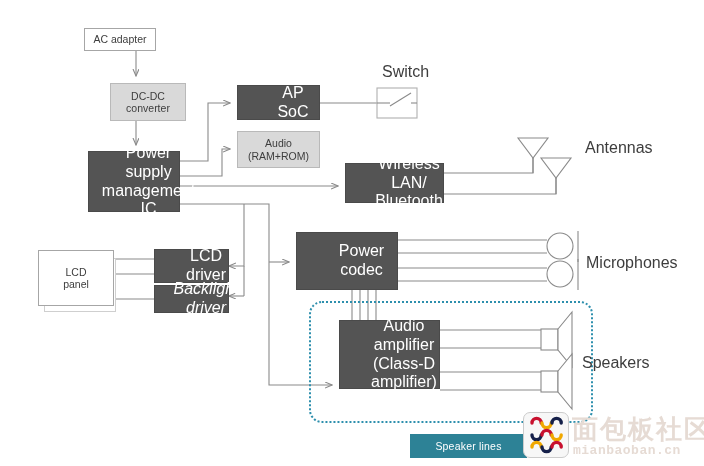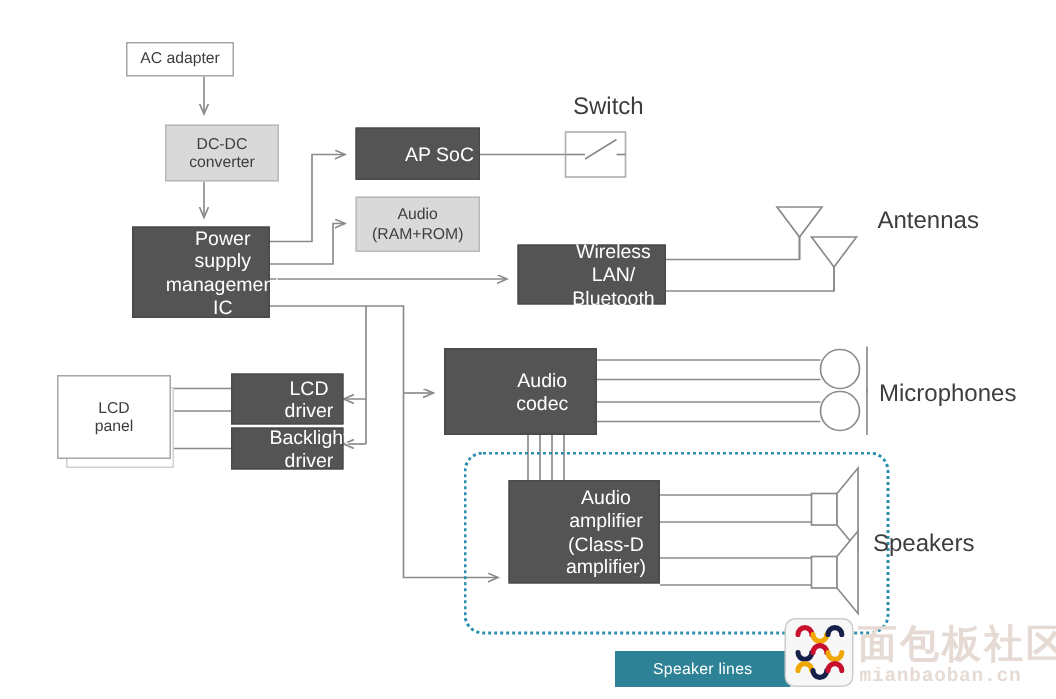--- a/index.html
+++ b/index.html
@@ -25,21 +25,21 @@
     align-items: center;
     justify-content: center;
     text-align: center;
     line-height: 1.18;
     white-space: pre-line;
   }
   .node.dark {
     background: #545454;
     color: #ffffff;
     border: 1px solid #4a4a4a;
-    font-size: 13px;
+    font-size: 16px;
     padding-left: 29px;
   }
   .node.light {
     background: #d9d9d9;
     color: #3d3d3d;
     border: 1px solid #b9b9b9;
     font-size: 10.5px;
   }
   .node.white {
     background: #ffffff;
@@ -182,34 +182,34 @@
 IC</div>
 
   <div class="node dark" style="left:237px; top:85px; width:83px; height:35px;">AP SoC</div>
 
   <div class="node light" style="left:237px; top:131px; width:83px; height:37px;">Audio
 (RAM+ROM)</div>
 
   <div class="node dark" style="left:345px; top:163px; width:99px; height:40px;">Wireless LAN/
 Bluetooth</div>
 
-  <div class="node dark" style="left:296px; top:232px; width:102px; height:58px;">Audio codec</div>
+  <div class="node dark" style="left:296px; top:232px; width:102px; height:58px;">Power codec</div>
 
   <div class="node dark" style="left:339px; top:320px; width:101px; height:69px;">Audio amplifier
 (Class-D
 amplifier)</div>
 
   <div class="lcd-shadow" style="left:44px; top:258px; width:72px; height:54px;"></div>
   <div class="node white" style="left:38px; top:250px; width:76px; height:56px;">LCD
 panel</div>
 
   <div class="node dark" style="left:154px; top:249px; width:75px; height:34px;">LCD
 driver</div>
 
-  <div class="node dark" style="left:154px; top:285px; width:75px; height:28px;">Backlight
+  <div class="node dark" style="left:154px; top:285px; width:75px; height:28px;font-style:italic;">Backlight
 driver</div>
 
   <div class="label" style="left:382px; top:63px;">Switch</div>
 
   <div class="label" style="left:585px; top:139px;">Antennas</div>
 
   <div class="label" style="left:586px; top:254px;">Microphones</div>
 
   <div class="label" style="left:582px; top:354px;">Speakers</div>
 

